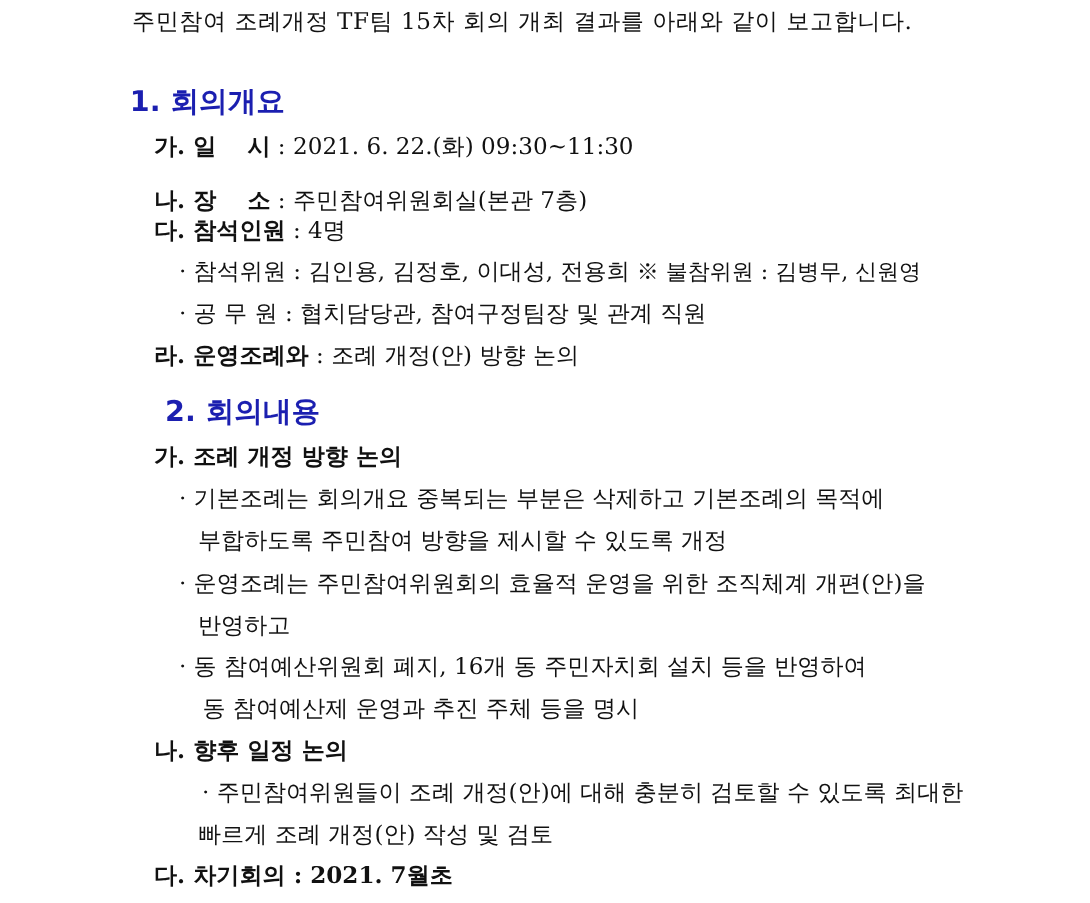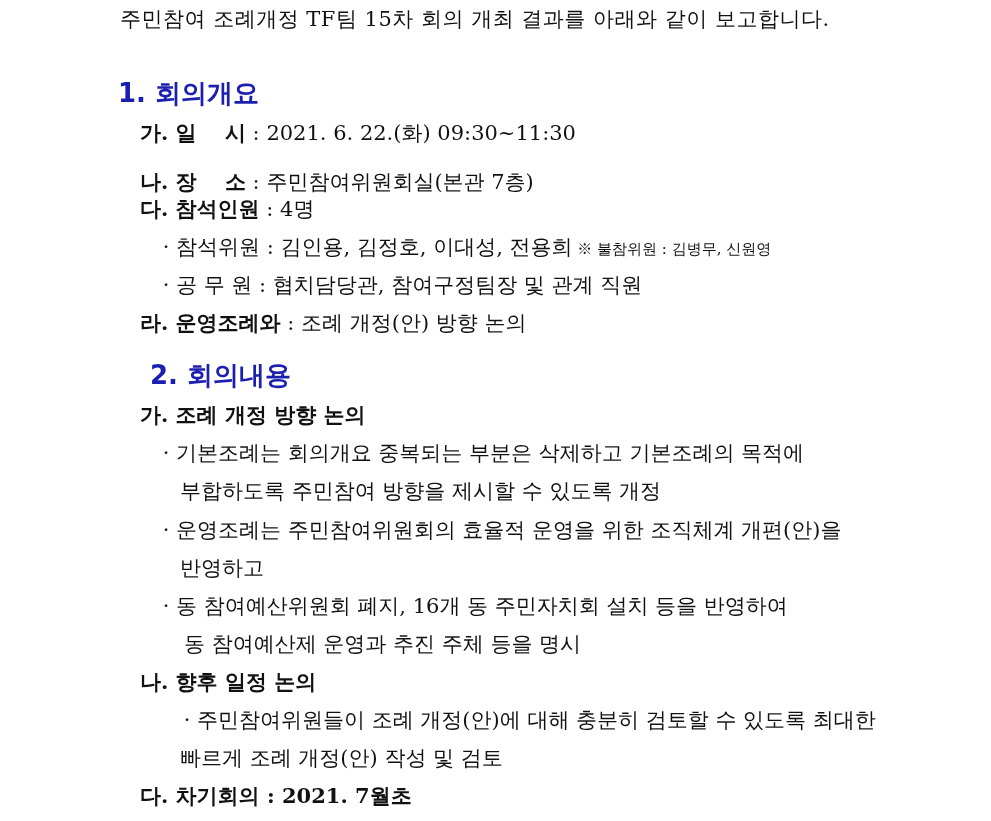--- a/index.html
+++ b/index.html
@@ -4,21 +4,21 @@
 <style>
   html, body { margin: 0; padding: 0; background: #ffffff; }
   body { width: 991px; height: 821px; overflow: hidden; position: relative;
          font-family: "DejaVu Serif", "Liberation Serif", serif; color: #111; }
   .line { position: absolute; white-space: nowrap; font-size: 21px; line-height: 26px; }
   .intro { left: 120px; top: 6px; letter-spacing: 0.5px; }
   .h1 { font-family: "DejaVu Sans", "Liberation Sans", sans-serif; font-weight: bold;
         color: #1b1fb0; font-size: 26px; }
   .sub { font-weight: bold; }
   .label-b { font-weight: bold; }
-  .small { font-size: 15px; }
+  .small { font-size: 20px; }
   .bullet { display: inline-block; width: 20px; text-align: center; }
 </style>
 </head>
 <body>
 
 <div>
 
   <div class="line intro">주민참여 조례개정 TF팀 15차 회의 개최 결과를 아래와 같이 보고합니다.</div>
 
   <div class="line h1" style="left:118px; top:80px;">1. 회의개요</div>

